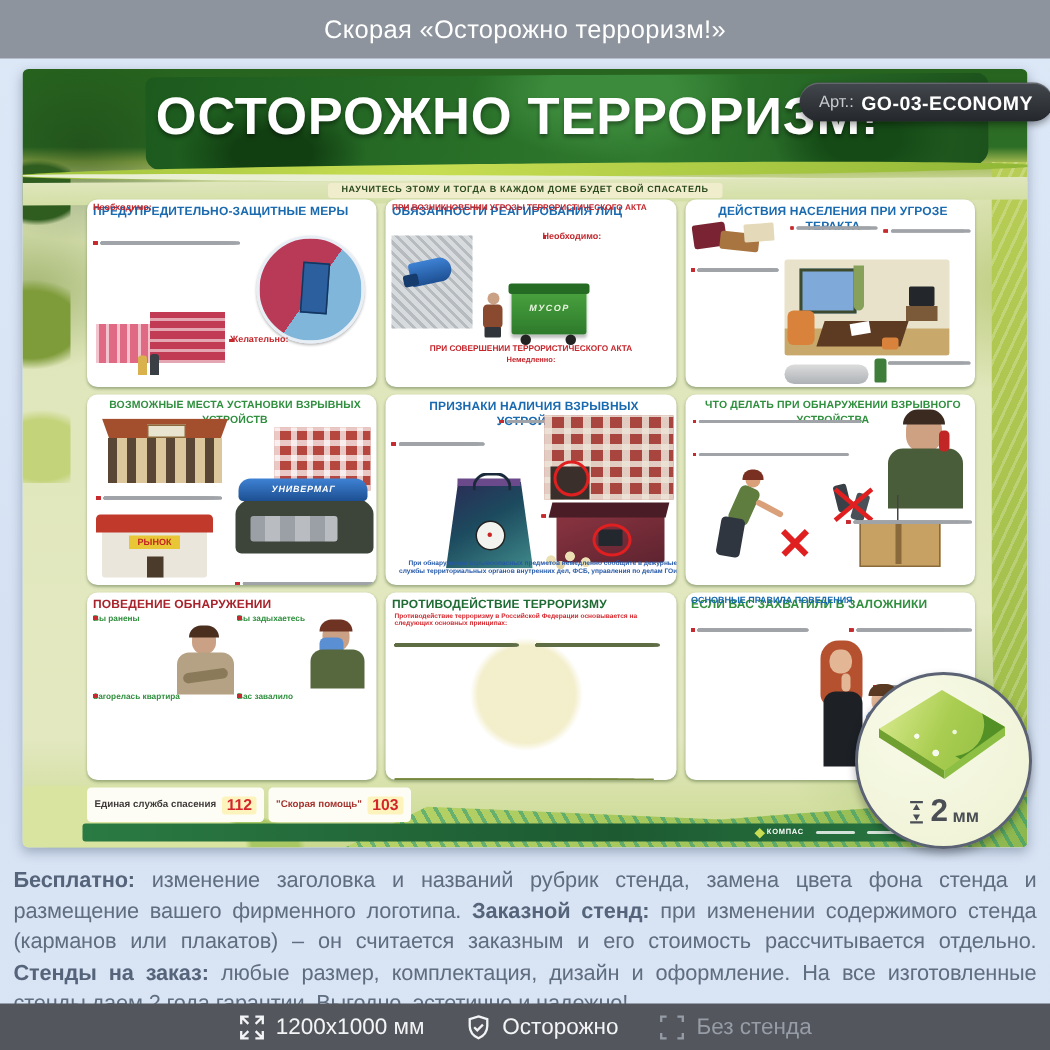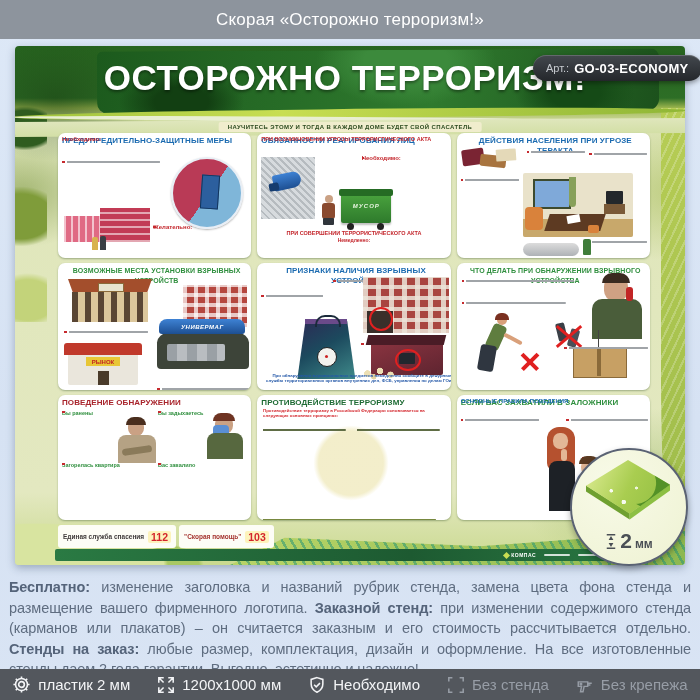--- a/index.html
+++ b/index.html
@@ -1057,57 +1057,37 @@
       </svg>
     <span class="val">2</span>
     <span class="unit">мм</span>
   </div>
 </div>
 
 <p class="desc"><b>Бесплатно:</b><span> изменение заголовка и названий рубрик стенда, замена цвета фона стенда и размещение вашего фирменного логотипа. </span><b>Заказной стенд:</b><span> при изменении содержимого стенда (карманов или плакатов) – он считается заказным и его стоимость рассчитывается отдельно. </span><b>Стенды на заказ:</b><span> любые размер, комплектация, дизайн и оформление. На все изготовленные стенды даем 2 года гарантии. Выгодно, эстетично и надежно!</span></p>
 
 <div class="infobar">
   <div class="info-item">
-    <svg viewBox="0 0 20 20" width="19" height="19">
-        <g stroke="currentColor" stroke-width="1.7" fill="none">
-          <circle cx="10" cy="10" r="3"></circle>
-          <circle cx="10" cy="10" r="6.3"></circle>
-          <path d="M10 1.5v2.2M10 16.3v2.2M1.5 10h2.2M16.3 10h2.2M4 4l1.6 1.6M14.4 14.4L16 16M16 4l-1.6 1.6M5.6 14.4L4 16"></path>
-        </g>
-      </svg>
-    <span>пластик 2 мм</span>
-  </div>
-  <div class="info-item">
     <svg viewBox="0 0 20 20" width="18" height="18">
         <g stroke="currentColor" stroke-width="1.7" fill="none">
           <path d="M7.5 2H2v5.5M2.3 2.3l5 5M12.5 2H18v5.5M17.7 2.3l-5 5M2 12.5V18h5.5M2.3 17.7l5-5M18 12.5V18h-5.5M17.7 17.7l-5-5"></path>
         </g>
       </svg>
     <span>1200х1000 мм</span>
   </div>
   <div class="info-item">
     <svg viewBox="0 0 20 20" width="18" height="18">
         <g stroke="currentColor" stroke-width="1.7" fill="none">
           <path d="M10 1.8l6.5 2v5c0 4.2-2.8 7.4-6.5 9.2-3.7-1.8-6.5-5-6.5-9.2v-5z"></path>
           <path d="M6.8 9.8l2.3 2.3 4.2-4.2"></path>
         </g>
       </svg>
-    <span>Необходимо</span>
+    <span>Осторожно</span>
   </div>
   <div class="info-item dim">
     <svg viewBox="0 0 20 20" width="18" height="18">
         <g stroke="currentColor" stroke-width="1.7" fill="none">
           <path d="M2 6V2h4M14 2h4v4M18 14v4h-4M6 18H2v-4"></path>
         </g>
       </svg>
     <span>Без стенда</span>
   </div>
-  <div class="info-item dim">
-    <svg viewBox="0 0 20 20" width="18" height="18">
-        <g stroke="currentColor" stroke-width="1.6" fill="none">
-          <path d="M2.5 6.5h10.5v5H9l-1.2 6H5l1.2-6H2.5z"></path>
-          <path d="M13 8h4.5M13 10h3"></path>
-          <circle cx="5.5" cy="9" r="0.9"></circle>
-        </g>
-      </svg>
-    <span>Без крепежа</span>
-  </div>
 </div>
 
 </body></html>

